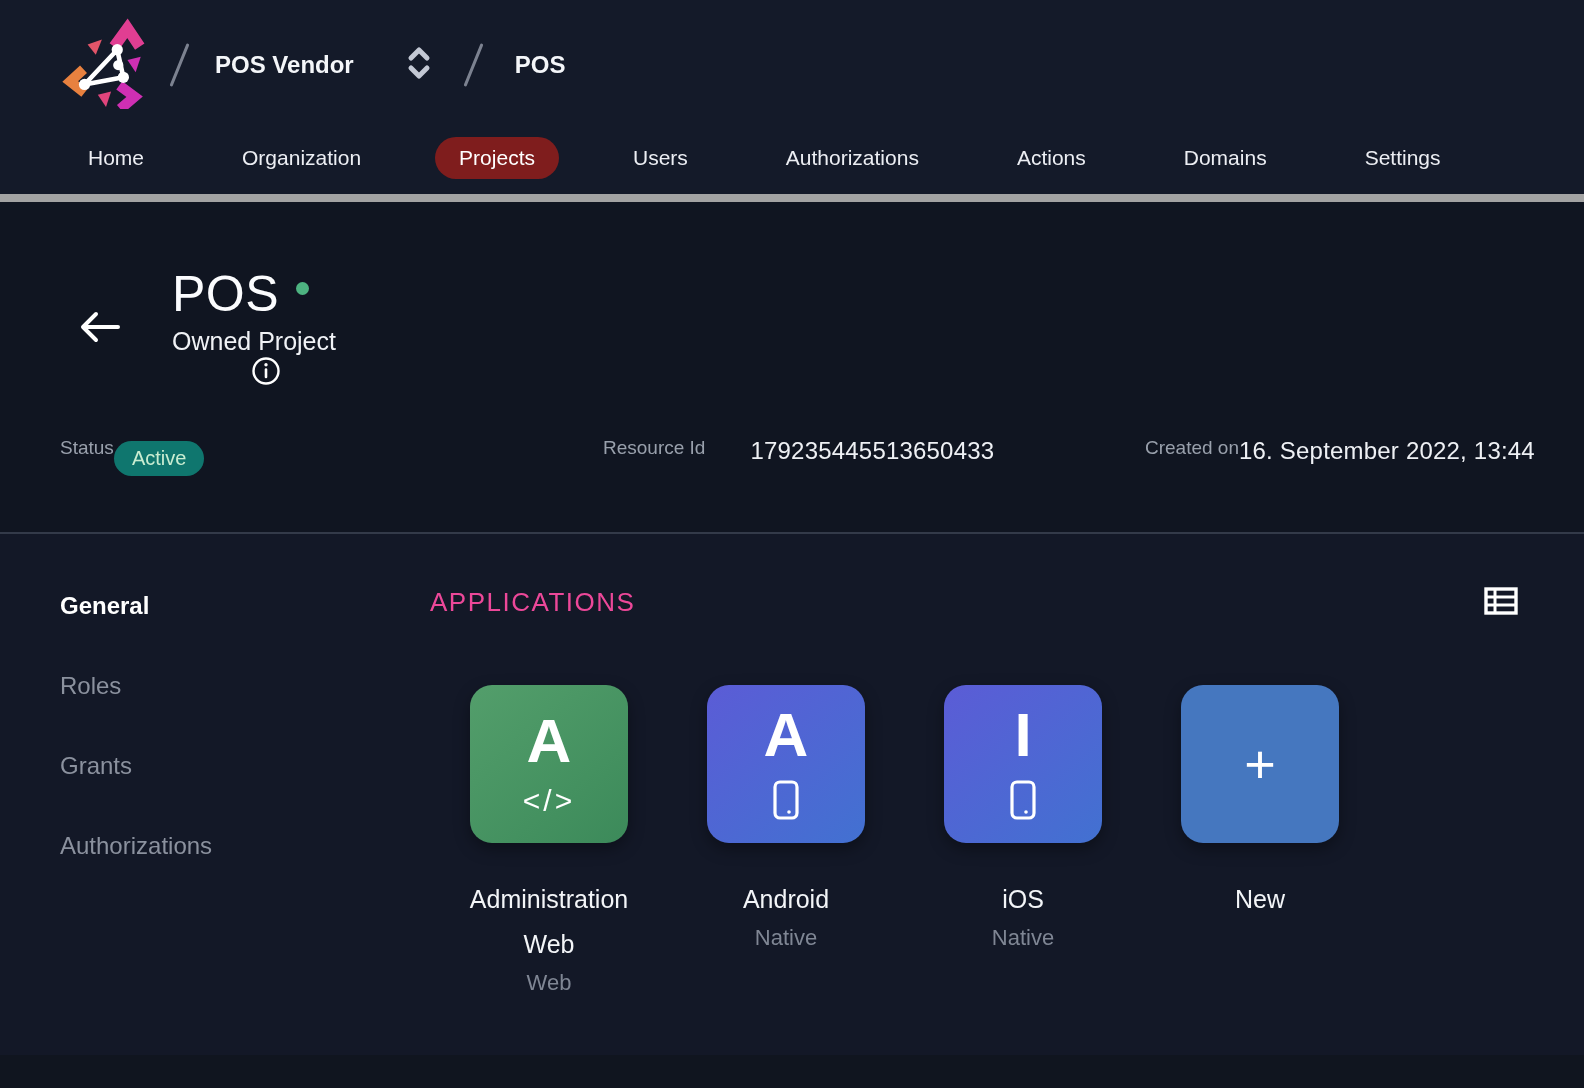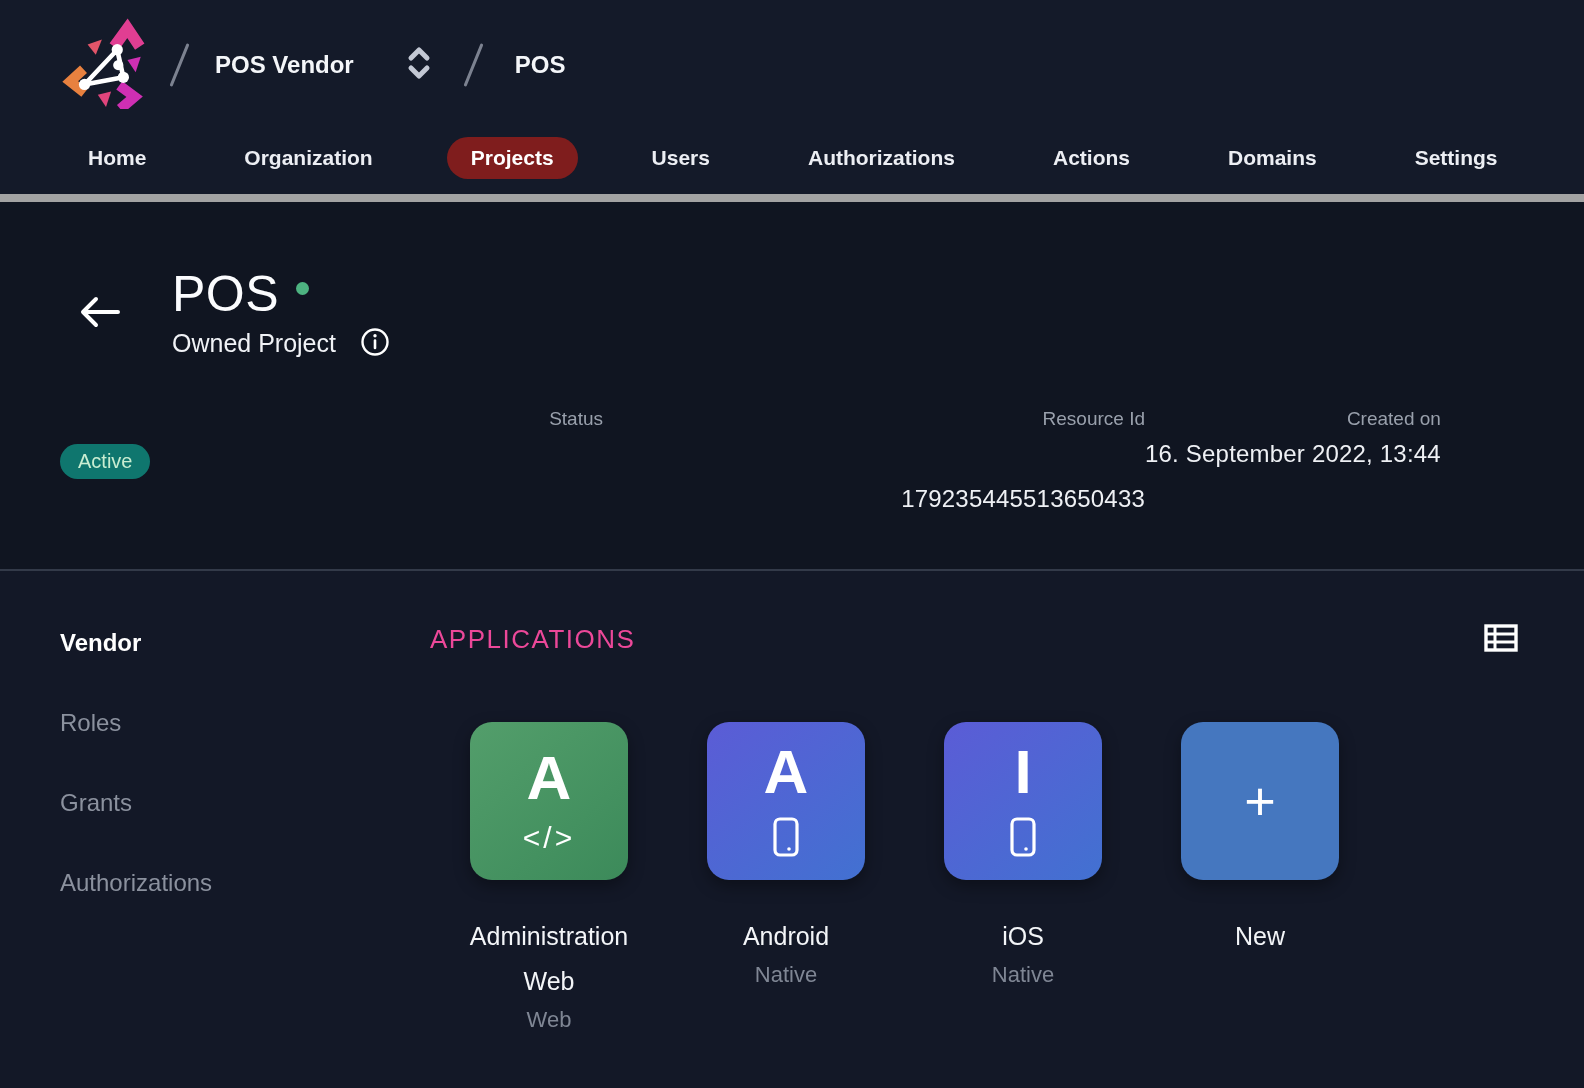--- a/index.html
+++ b/index.html
@@ -16,39 +16,39 @@
   .brandrow { display:flex; align-items:center; height:130px; padding-left:60px; }
   .logo { width:92px; height:92px; flex:0 0 auto; }
   .crumb-slash { width:3px; height:46px; background:#7c8290; transform:rotate(22deg); border-radius:2px; margin:0 34px 0 26px; }
   .crumb-slash.second { margin:0 40px 0 40px; }
   .crumb { font-size:24px; font-weight:600; color:#f4f6f9; cursor:pointer; }
   .org-picker { display:flex; align-items:center; cursor:pointer; }
   .unfold { margin-left:52px; width:26px; height:34px; }
 
   .navrow { display:flex; align-items:center; height:64px; padding:0 0 8px 64px; gap:50px; }
   .nav-item {
-    font-size:21px; font-weight:700; color:#eceef3; text-decoration:none;
+    font-size:21px; font-weight:400; color:#eceef3; text-decoration:none;
     padding:9px 24px; border-radius:999px; white-space:nowrap; cursor:pointer;
   }
   .nav-item.active { background:#7f1d1d; color:#ffffff; }
 
   
   .project-band { background:#101521; border-bottom:2px solid #333a49; padding:66px 0 56px 0; }
   .header-row { display:flex; align-items:center; padding-left:78px; }
   .back-btn { background:none; border:none; cursor:pointer; margin-right:50px; display:flex; align-items:center; }
   .title-block { display:flex; flex-direction:column; }
   .title-line { display:flex; align-items:flex-start; }
   .page-title { font-size:50px; font-weight:500; color:#fbfcfe; line-height:1.05; letter-spacing:0.5px; }
   .state-dot { width:13px; height:13px; border-radius:50%; background:#4db381; margin:14px 0 0 17px; }
-  .subtitle-line { display:flex; align-items:center; margin-top:6px; }
+  .subtitle-line { display:flex; align-items:center; margin-top:6px;flex-direction:column; }
   .page-subtitle { font-size:25px; font-weight:400; color:#f0f2f6; }
   .info-btn { background:none; border:none; cursor:pointer; margin-left:24px; display:flex; align-items:center; }
 
   .meta-row { display:flex; margin-top:48px; padding-left:60px; }
-  .meta-col { display:flex; flex-direction:column;text-align:right; }
+  .meta-col { display:flex; flex-direction:row; }
   .meta-col.c1 { width:543px; }
   .meta-col.c2 { width:542px;gap:45px; }
   .meta-label { font-size:19px; color:#99a0ac; margin-bottom:10px; }
   .meta-value { font-size:24px; color:#eef0f4; font-weight:500; letter-spacing:0.2px; }
   .badge {
     align-self:flex-start; background:#0f766e; color:#c9edd1;
     font-size:20px; font-weight:500; padding:6px 18px; border-radius:18px; margin-top:4px;
   }
 
   
@@ -174,21 +174,21 @@
     <div class="meta-col">
       <span class="meta-label">Created on</span>
       <span class="meta-value">16. September 2022, 13:44</span>
     </div>
   </div>
 </section>
 
 <div class="content">
 
   <aside class="side-nav">
-    <div class="side-item active">Vendor</div>
+    <div class="side-item active">General</div>
     <div class="side-item">Roles</div>
     <div class="side-item">Grants</div>
     <div class="side-item">Authorizations</div>
   </aside>
 
   <main class="main">
     <div class="main-head">
       <h2 class="section-heading">APPLICATIONS</h2>
       <button class="view-toggle">
         <span>

